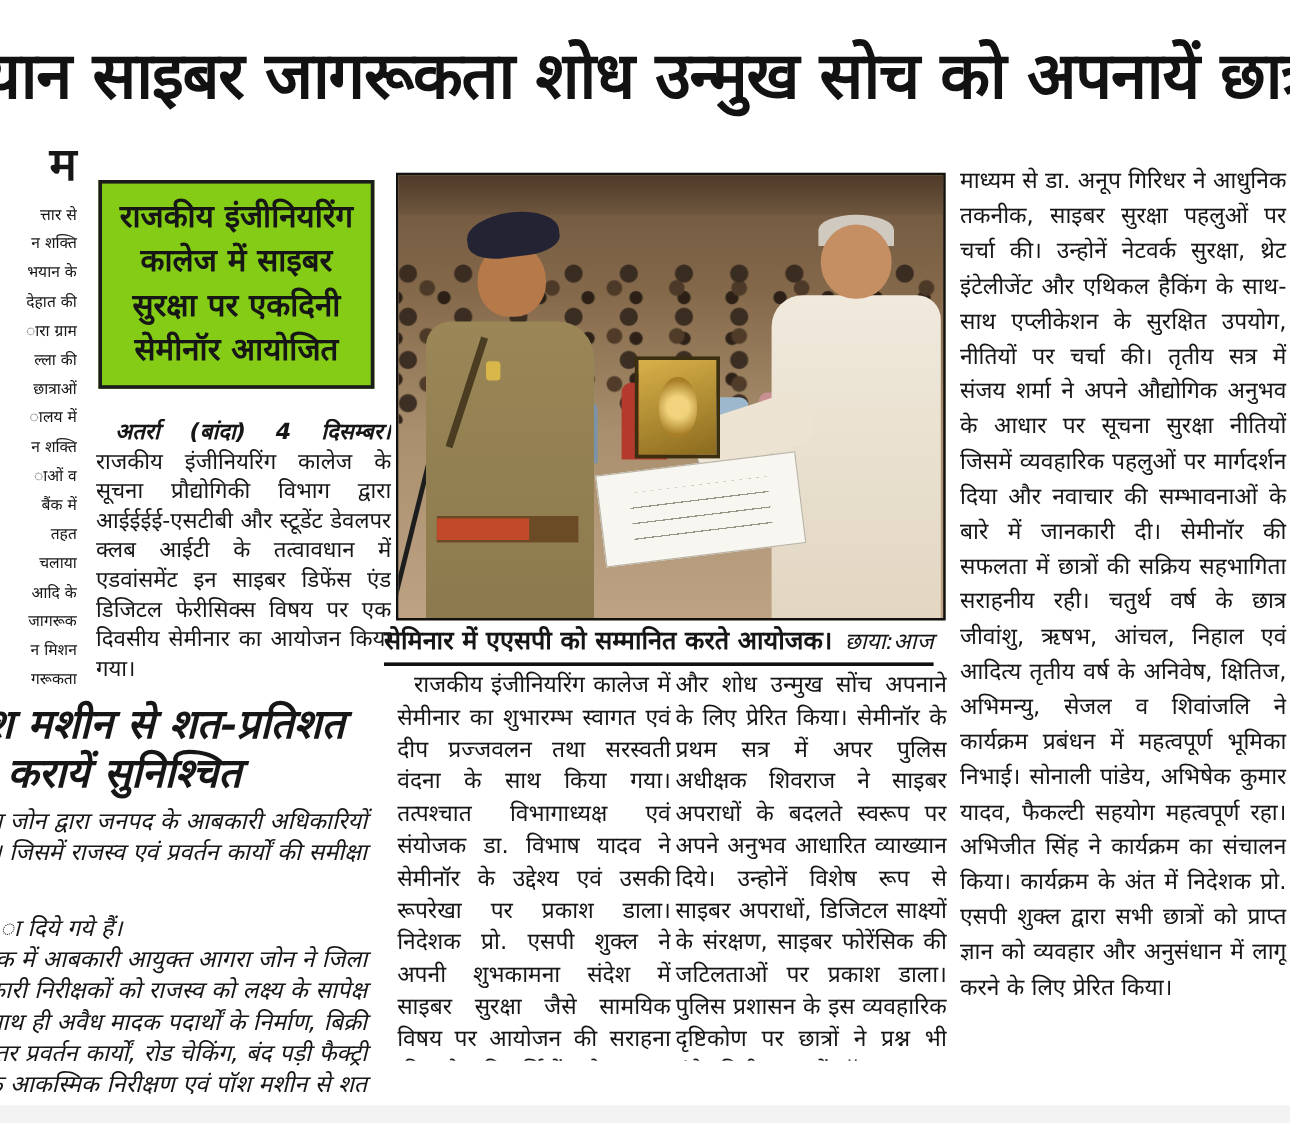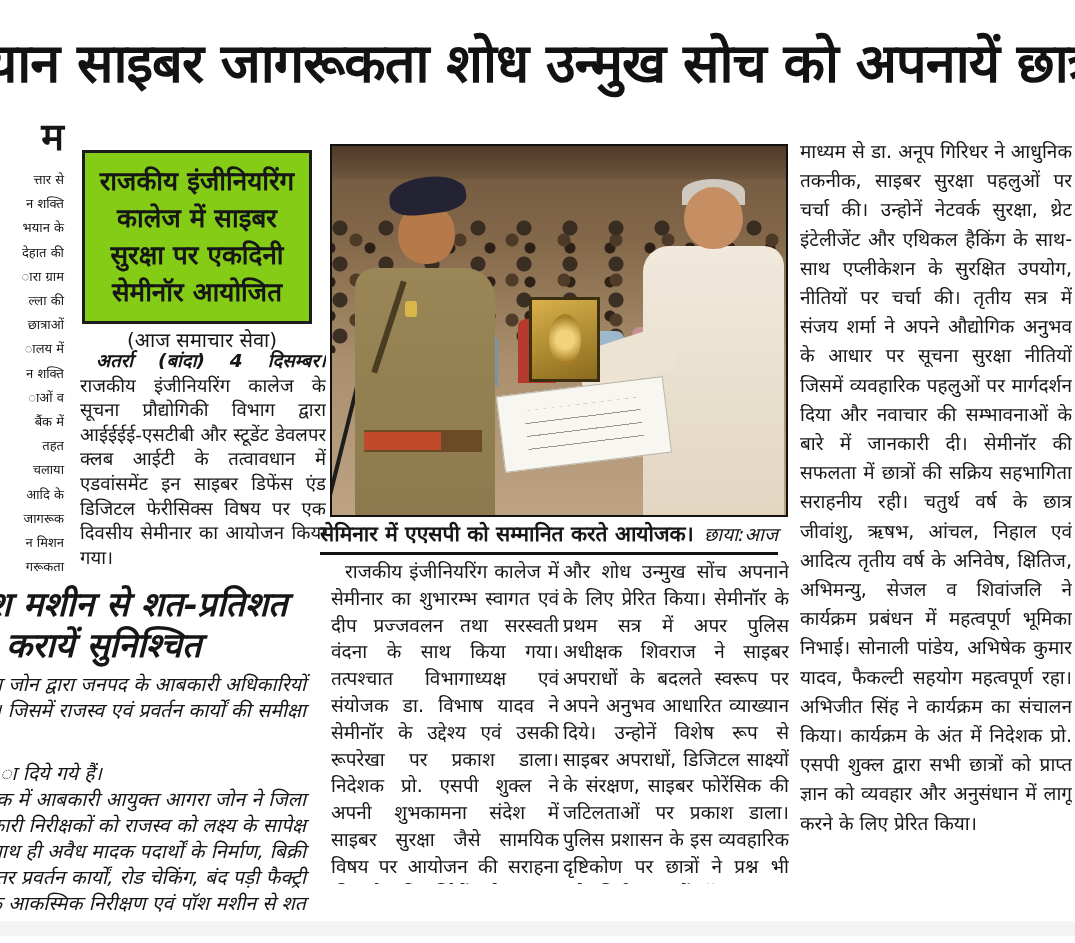--- a/index.html
+++ b/index.html
@@ -177,21 +177,20 @@
     <div class="nb-line">तहत</div>
     <div class="nb-line">चलाया</div>
     <div class="nb-line">आदि के</div>
     <div class="nb-line">जागरूक</div>
     <div class="nb-line">न मिशन</div>
     <div class="nb-line">गरूकता</div>
   </div>
 
   <div class="boxhead">राजकीय इंजीनियरिंग कालेज में साइबर सुरक्षा पर एकदिनी सेमीनॉर आयोजित</div>
 
-  <div class="credit">(आज समाचार सेवा)</div>
 
   <p class="lead"><span class="lead-indent"></span><span class="dateline">अतर्रा (बांदा) 4 दिसम्बर।</span> <span>राजकीय इंजीनियरिंग कालेज के सूचना प्रौद्योगिकी विभाग द्वारा आईईईई-एसटीबी और स्टूडेंट डेवलपर क्लब आईटी के तत्वावधान में एडवांसमेंट इन साइबर डिफेंस एंड डिजिटल फेरीसिक्स विषय पर एक दिवसीय सेमीनार का आयोजन किया गया।</span></p>
 
   <div class="photo">
     <div class="wall"></div>
     <div class="ceiling"></div>
     <div class="crowd"></div>
     <div class="shirt shirt-teal"></div>
     <div class="shirt shirt-red"></div>
     <div class="shirt shirt-blue"></div>

